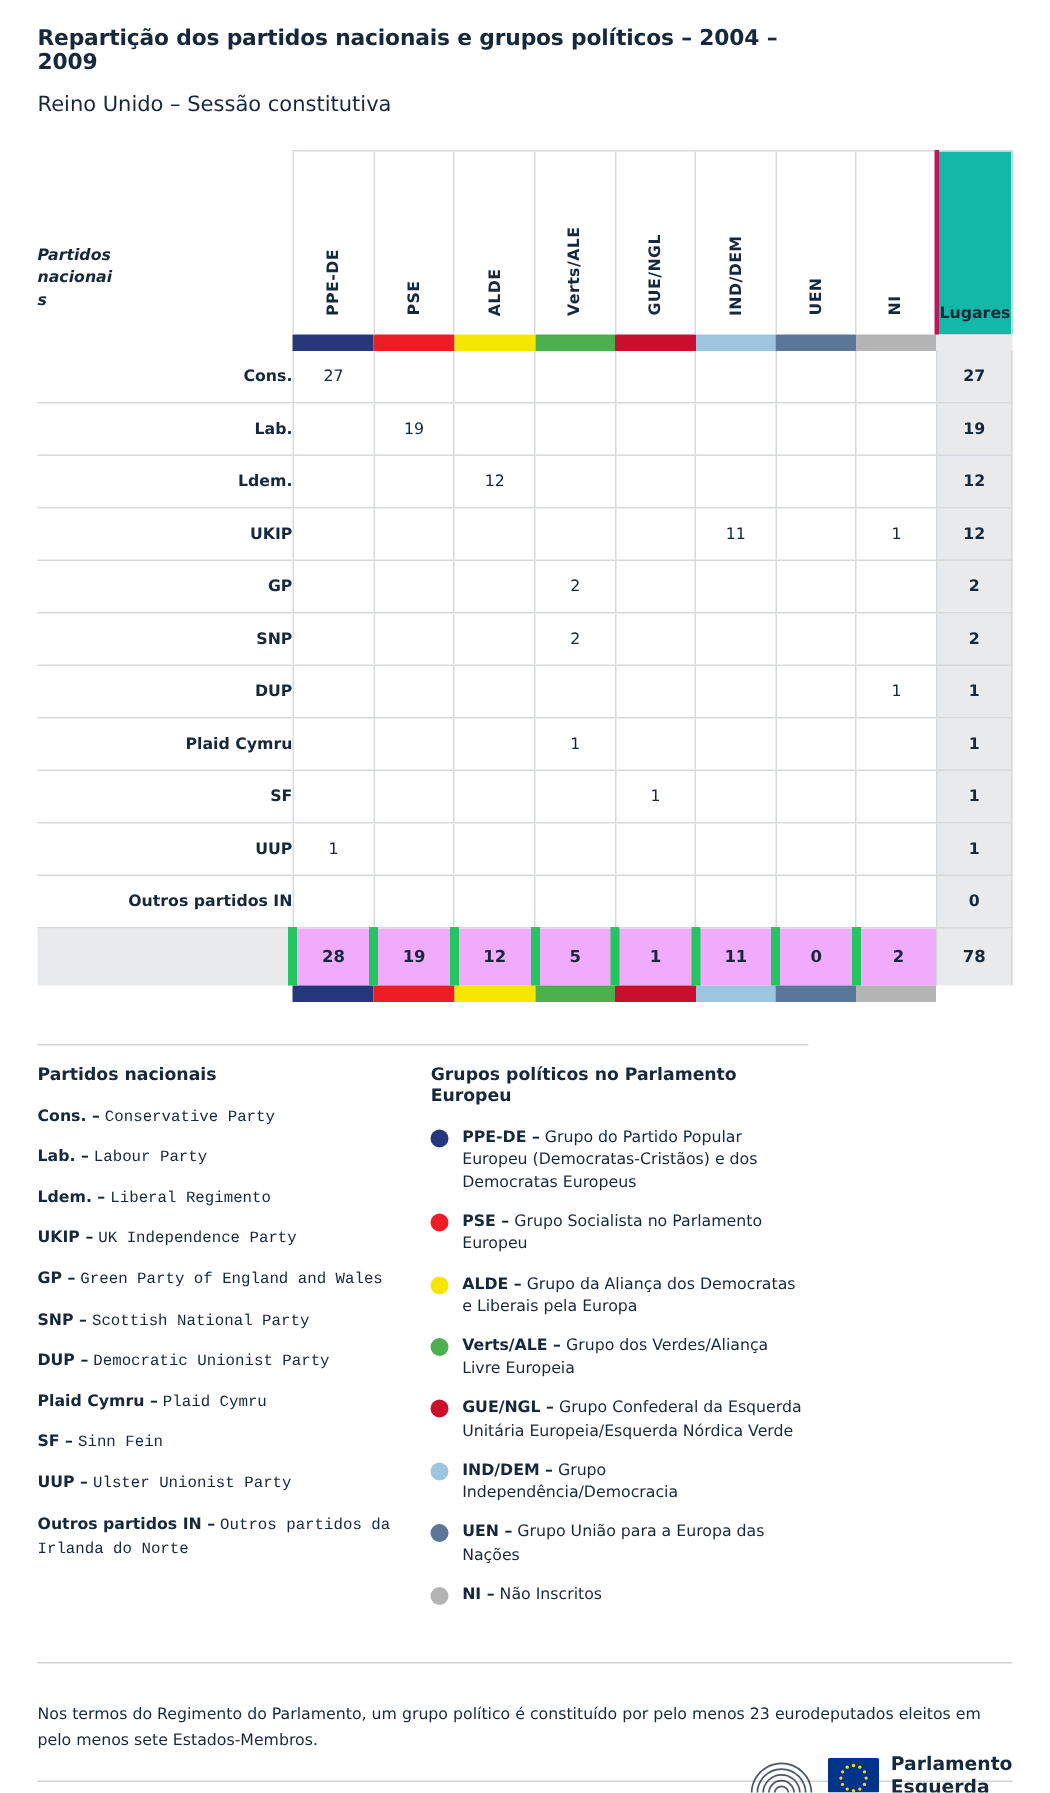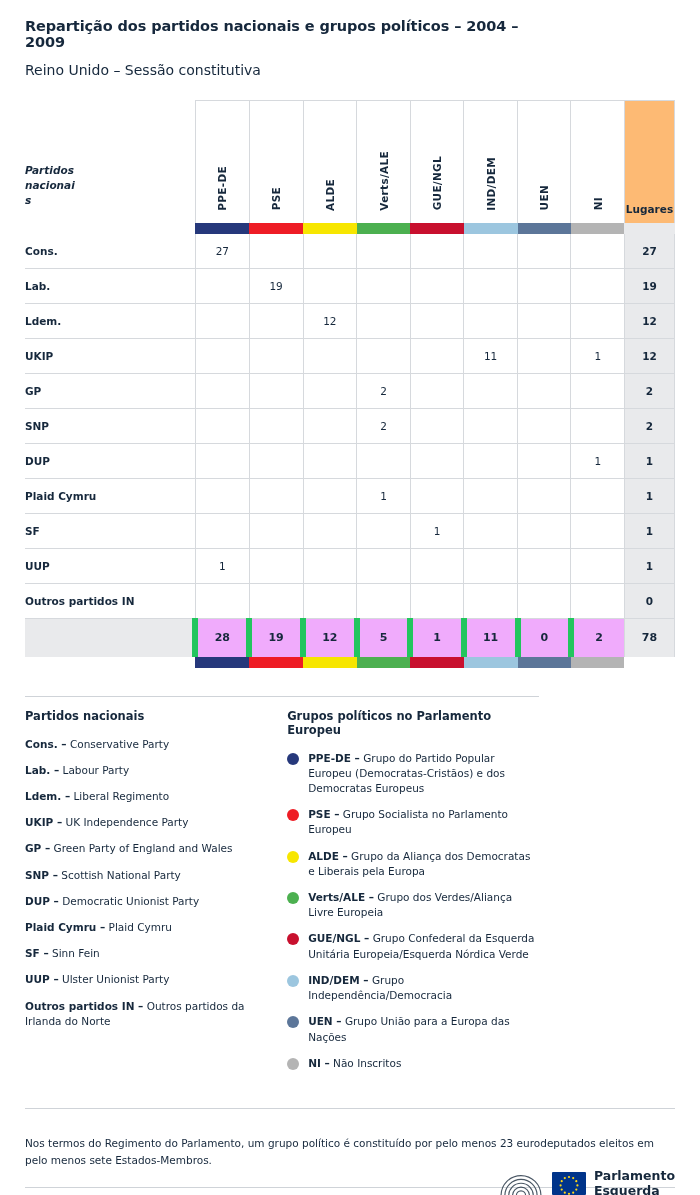--- a/index.html
+++ b/index.html
@@ -38,25 +38,25 @@
     transform: rotate(180deg);
     font-size: 10.5px;
     font-weight: bold;
     color: #16283c;
     letter-spacing: 0.3px;
     margin: 0 auto 8px auto;
     display: inline-block;
   }
   .col-head.last { border-right: 1px solid #d6d9dd; }
   .lugares-head {
-    background: #fdba74;
+    background: #14b8a6;
     vertical-align: bottom;
     text-align: center;
     border-top: 1px solid #d6d9dd;
-    border-left: 1px solid #be185d;
+    border-left: 3px solid #be185d;
     border-right: 1px solid #d6d9dd;
     margin-left: 10px;
   }
   .lugares-head span {
     font-size: 10.5px; font-weight: bold; color: #16283c;
     display: block; padding-bottom: 8px;
   }
   .corner-head {
     vertical-align: top;
     text-align: left;
@@ -69,20 +69,21 @@
   }
 
   .colorbar td { height: 11px; }
   .cbar { height: 11px; }
 
   .row-label {
     font-size: 10.5px; font-weight: bold; color: #16283c;
     padding-left: 2px;
     border-bottom: 1px solid #d6d9dd;
     height: 35px;
+    text-align: right;
   }
   .cell {
     text-align: center;
     font-size: 10.5px;
     color: #16283c;
     border-left: 1px solid #d6d9dd;
     border-bottom: 1px solid #d6d9dd;
     height: 35px;
   }
   .cell.last { border-right: 1px solid #d6d9dd; }
@@ -116,21 +117,21 @@
   }
   .legend-col { width: 300px; }
   .legend-col.right { width: 320px; }
   .legend-title {
     font-size: 11.5px; font-weight: bold; color: #16283c; margin-bottom: 14px;
   }
   .legend-item {
     font-size: 10.5px; color: #16283c; margin-bottom: 11px; line-height: 1.45;
   }
   .legend-item b { font-weight: bold; }
-  .legend-item .desc { font-weight: normal; }
+  .legend-item .desc { font-weight: normal; font-family: Liberation Mono, monospace; }
   .gitem { display: flex; gap: 9px; margin-bottom: 11px; align-items: flex-start; }
   .dot { width: 12px; height: 12px; border-radius: 50%; flex: 0 0 12px; margin-top: 2px; }
   .gitem .txt { font-size: 10.5px; line-height: 1.45; color: #16283c; }
 
   
   .foot-note {
     margin-top: 26px;
     border-top: 1px solid #cfd3d8;
     padding-top: 26px;
     font-size: 10.5px;

